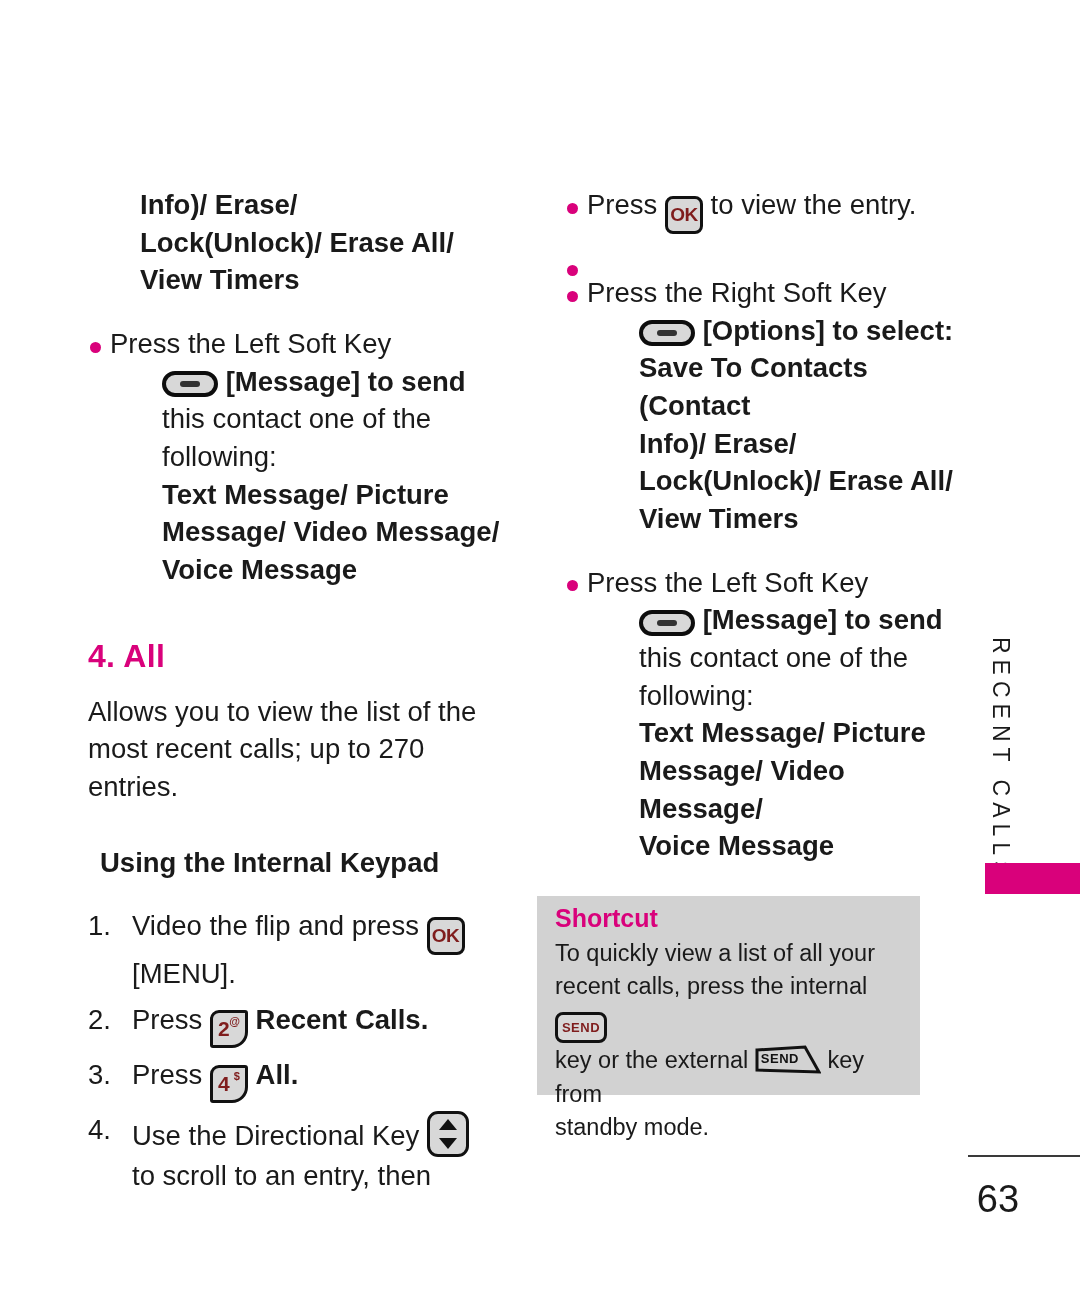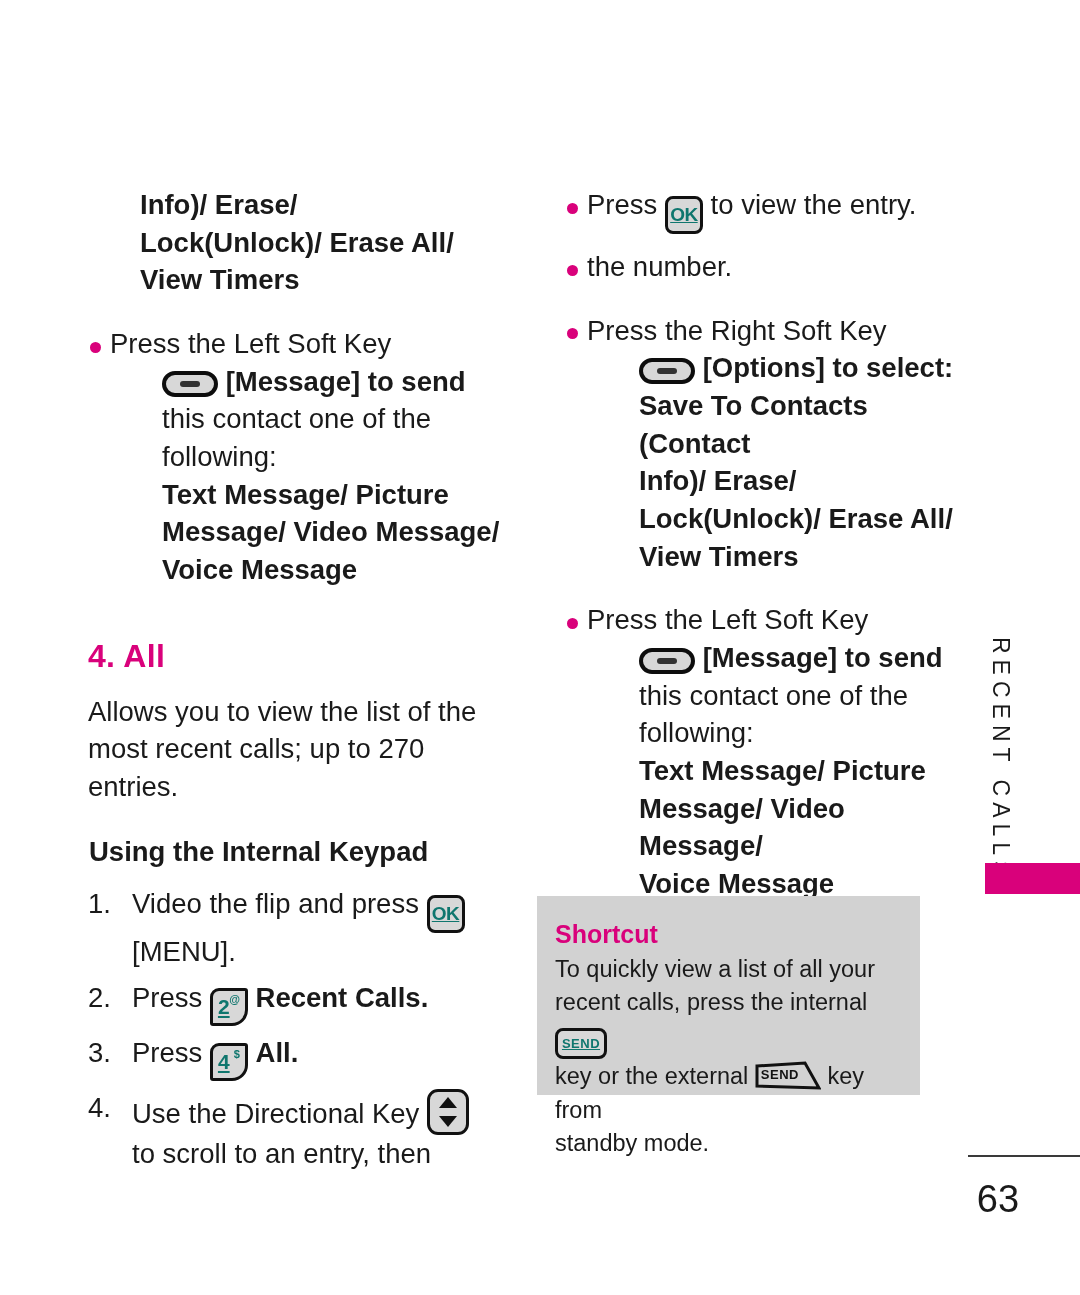--- a/index.html
+++ b/index.html
@@ -37,38 +37,37 @@
   }
 
   
   .sect-head{
     color:#d9017b;
     font-size:32px;
     font-weight:bold;
     letter-spacing:0.3px;
     margin:0;
   }
-  .sub-head{font-weight:bold;font-size:27.5px;margin:1px;}
+  .sub-head{font-weight:bold;font-size:27.5px;margin:12px;}
 
   
   .num-item{position:relative;padding-left:44px;margin:0;}
   .num-item .num{position:absolute;left:0;top:0;}
 
   
   .key{
     display:inline-block;
     vertical-align:-22%;
     position:relative;
     box-sizing:border-box;
     font-weight:bold;
     text-align:center;
-    color:#0f766e;
+    color:#7f1d1d;
     background:#d8d8d8;
     border:3px solid #111;
-    text-decoration:underline;
   }
   
   .key-ok{
     width:38px;height:38px;border-radius:8px;
     font-size:19px;line-height:32px;letter-spacing:-0.5px;
   }
   
   .key-send{
     width:62px;height:38px;border-radius:9px;
     font-size:15px;line-height:32px;letter-spacing:0.5px;
@@ -120,21 +119,21 @@
     font-size:13px;font-weight:bold;letter-spacing:0.5px;color:#111;
     z-index:2;
   }
 
   
   .shortcut{
     position:absolute;
     left:537px;top:896px;width:383px;height:199px;
     background:#d2d2d2;
     box-sizing:border-box;
-    padding:24px 20px 0 18px;
+    padding:8px 20px 0 18px;
   }
   .shortcut h4{
     margin:0 0 4px 0;
     color:#d9017b;
     font-size:25px;font-weight:bold;
   }
   .shortcut p{
     margin:0;font-size:23.5px;line-height:1.42;color:#1a1a1a;
   }
   .shortcut .key-send{
@@ -248,21 +247,20 @@
         <span>Press</span>
         <span class="key key-ok">OK</span>
         <span>to view the entry.</span>
       </p>
     </div>
 
     <div class="gap-sm"></div>
 
     <div class="bullet">
       <span class="dot"></span>
-      <p>the number.</p>
     </div>
 
     <div class="gap"></div>
 
     <div class="bullet">
       <span class="dot"></span>
       <p>Press the Right Soft Key</p>
       <p class="ind2">
         <span class="key-soft"><span class="dash"></span></span>
         <span class="bold">[Options] to select:</span>

